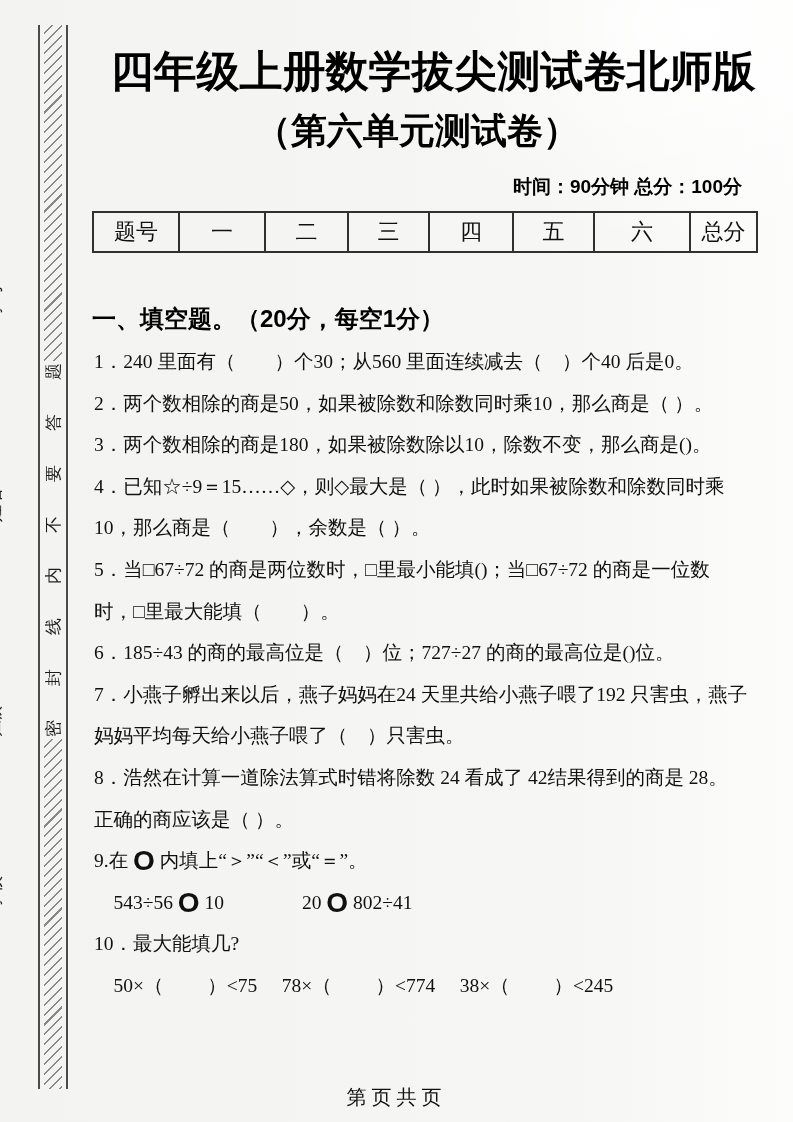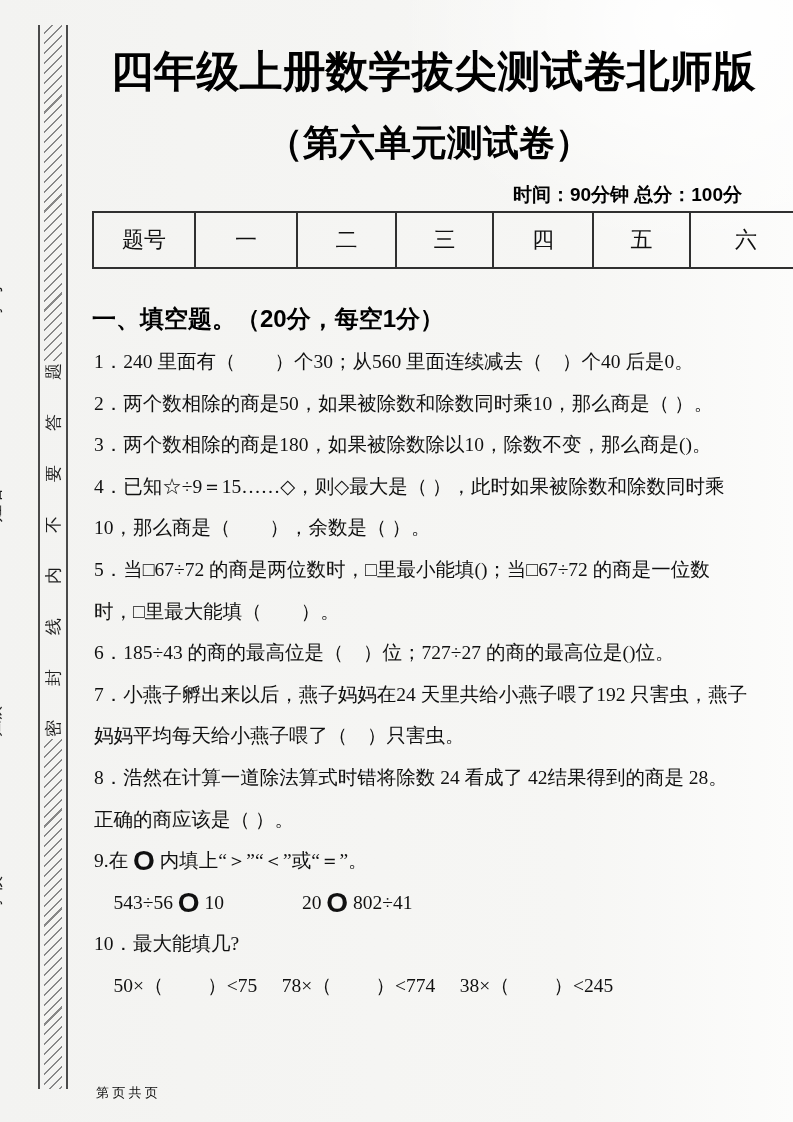--- a/index.html
+++ b/index.html
@@ -46,55 +46,55 @@
 
   
   .main{position:absolute;left:92px;top:0;width:650px;}
   .title{
     position:absolute;top:30px;left:0;width:650px;margin:16px;
     text-align:center;font-family:"Liberation Sans","DejaVu Sans",sans-serif;
     font-weight:700;font-size:43px;line-height:1.2;color:#000;
     letter-spacing:0px;white-space:nowrap;
   }
   .subtitle{
-    position:absolute;top:107px;left:0;width:650px;margin:12px;
+    position:absolute;top:107px;left:0;width:650px;margin:0;
     text-align:center;font-family:Liberation Serif, serif;
     font-weight:700;font-size:36px;color:#000;white-space:nowrap;
   }
   .meta{
-    position:absolute;top:182px;left:0;width:650px;
+    position:absolute;top:174px;left:0;width:650px;
     text-align:right;font-family:"Liberation Sans","DejaVu Sans",sans-serif;
     font-weight:700;font-size:19px;color:#000;
   }
   .score-table{
     position:absolute;top:211px;left:0;
     border-collapse:collapse;table-layout:fixed;width:648px;
   }
   .score-table td{
     border:2px solid #303030;height:38px;
     text-align:center;vertical-align:middle;
-    font-size:22px;color:#101010;padding:8px;
+    font-size:22px;color:#101010;padding:0;
   }
   .section-heading{
     position:absolute;top:303px;left:0;width:660px;
     font-family:"Liberation Sans","DejaVu Sans",sans-serif;
     font-weight:700;font-size:24px;color:#000;white-space:pre;
   }
   .questions{
     position:absolute;top:341px;left:2px;width:680px;
     font-size:19.5px;line-height:41.6px;white-space:pre;color:#101010;
   }
   .qline{height:41.6px;}
   .big-o{
     font-family:"Liberation Sans","DejaVu Sans",sans-serif;
     font-weight:700;font-size:28px;line-height:1px;vertical-align:-3px;
   }
   .footer{
-    position:absolute;top:1084px;left:4px;width:580px;
-    font-size:13px;color:#101010;white-space:pre;
+    position:absolute;top:1084px;left:12px;width:580px;
+    text-align:center;font-size:20px;color:#101010;white-space:pre;
   }
 </style>
 </head>
 <body>
 
 <div class="page">
 
   <div id="sealLabels">
       <div class="rot-label" style="top: 294px;"><span>学号</span></div>
       <div class="rot-label" style="top: 498px;"><span>姓名</span></div>

